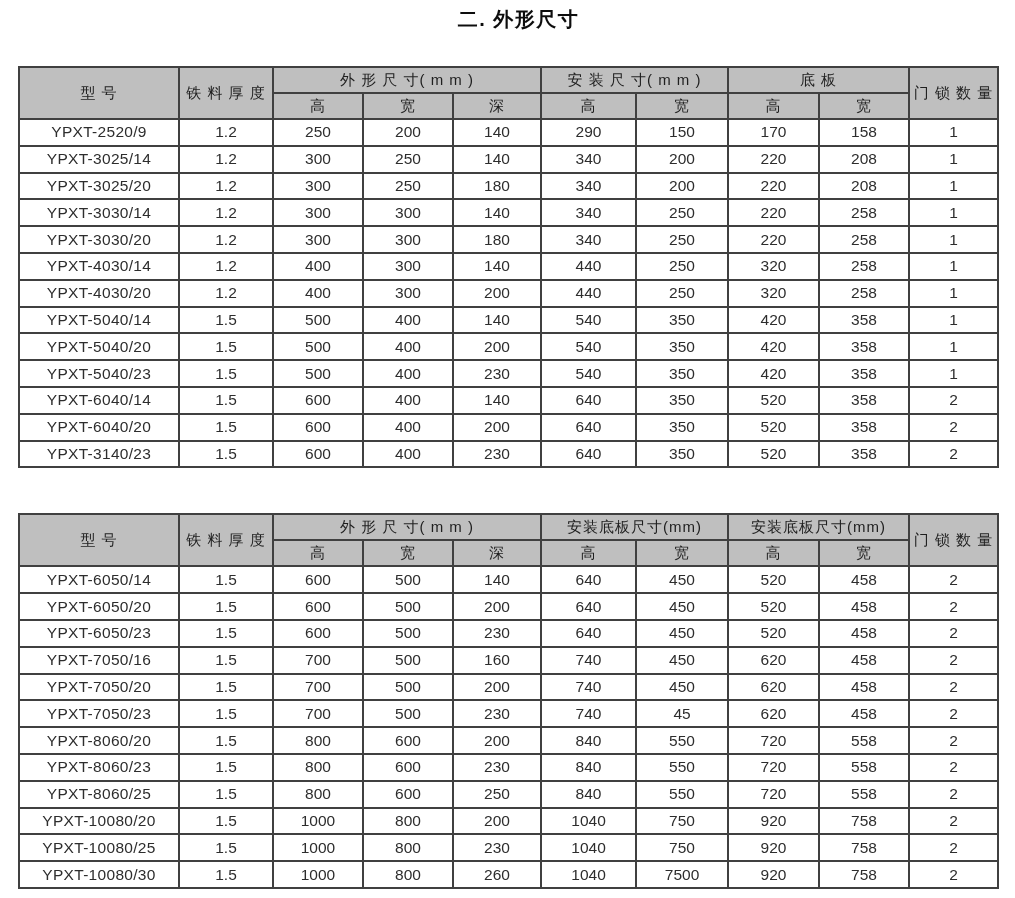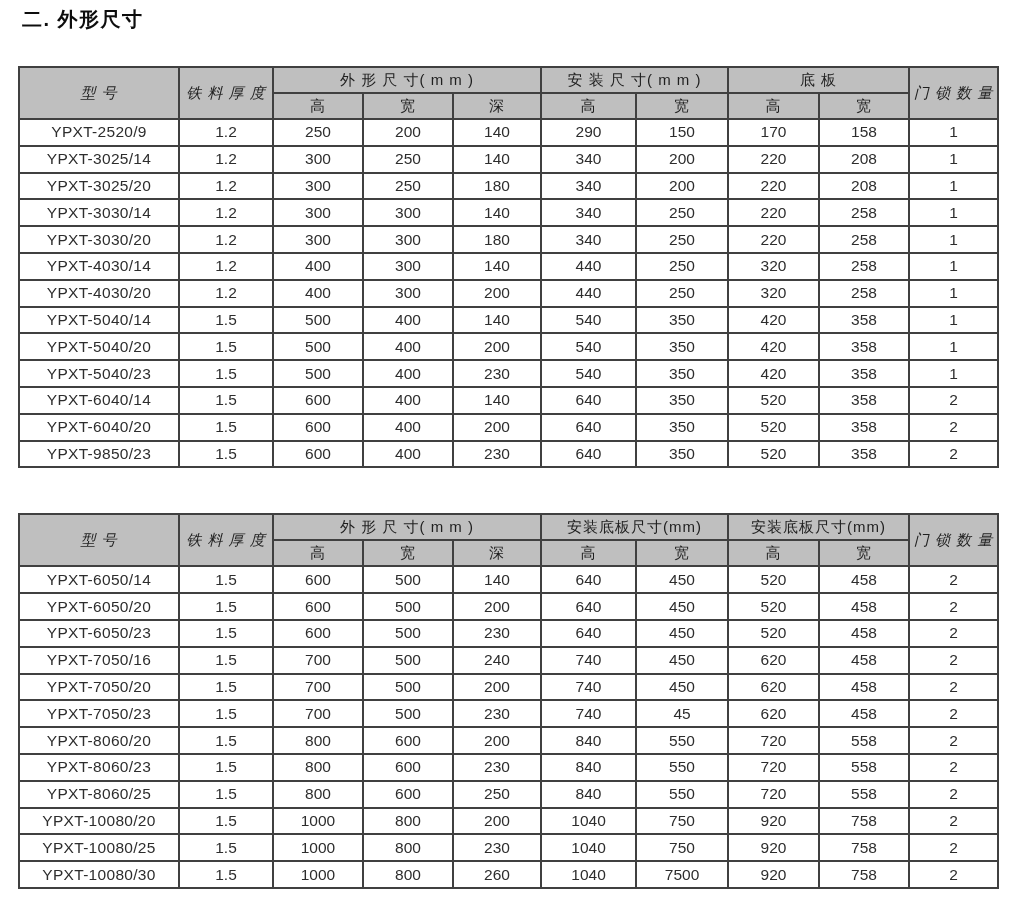--- a/index.html
+++ b/index.html
@@ -15,20 +15,21 @@
     height: 898px;
     background: #ffffff;
     overflow: hidden;
   }
   .page-title {
     margin: 6px 0 0 22px;
     font-size: 20px;
     font-weight: bold;
     color: #0d0d0d;
     letter-spacing: 1.5px;
+    text-align: center;
   }
   table.spec {
     border-collapse: collapse;
     table-layout: fixed;
     width: 979px;
     margin-left: 18px;
     background: #ffffff;
   }
   table.spec.first  { margin-top: 33px; }
   table.spec.second { margin-top: 45px; }
@@ -41,21 +42,21 @@
     white-space: nowrap;
   }
   table.spec th {
     background: #bfbfbf;
     font-weight: normal;
     color: #1f1f1f;
     font-size: 15px;
     height: 24px;
     letter-spacing: 1px;
   }
-  table.spec th.merged { height: 50px; font-style: italic; }
+  table.spec th.merged { height: 50px; }
   table.spec td {
     background: #ffffff;
     color: #2d2d2d;
     font-size: 15.5px;
     height: 24.8px;
   }
   table.spec td.model-cell { letter-spacing: 0.3px; }
   
   col.c-model { width: 160px; }
   col.c-thick { width: 94px; }
@@ -246,21 +247,21 @@
           <td>600</td>
           <td>400</td>
           <td>200</td>
           <td>640</td>
           <td>350</td>
           <td>520</td>
           <td>358</td>
           <td>2</td>
         </tr>
         <tr>
-          <td class="model-cell">YPXT-9850/23</td>
+          <td class="model-cell">YPXT-3140/23</td>
           <td>1.5</td>
           <td>600</td>
           <td>400</td>
           <td>230</td>
           <td>640</td>
           <td>350</td>
           <td>520</td>
           <td>358</td>
           <td>2</td>
         </tr>
@@ -334,21 +335,21 @@
           <td>450</td>
           <td>520</td>
           <td>458</td>
           <td>2</td>
         </tr>
         <tr>
           <td class="model-cell">YPXT-7050/16</td>
           <td>1.5</td>
           <td>700</td>
           <td>500</td>
-          <td>240</td>
+          <td>160</td>
           <td>740</td>
           <td>450</td>
           <td>620</td>
           <td>458</td>
           <td>2</td>
         </tr>
         <tr>
           <td class="model-cell">YPXT-7050/20</td>
           <td>1.5</td>
           <td>700</td>

